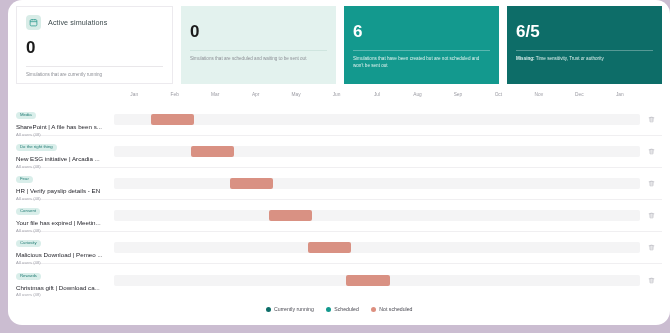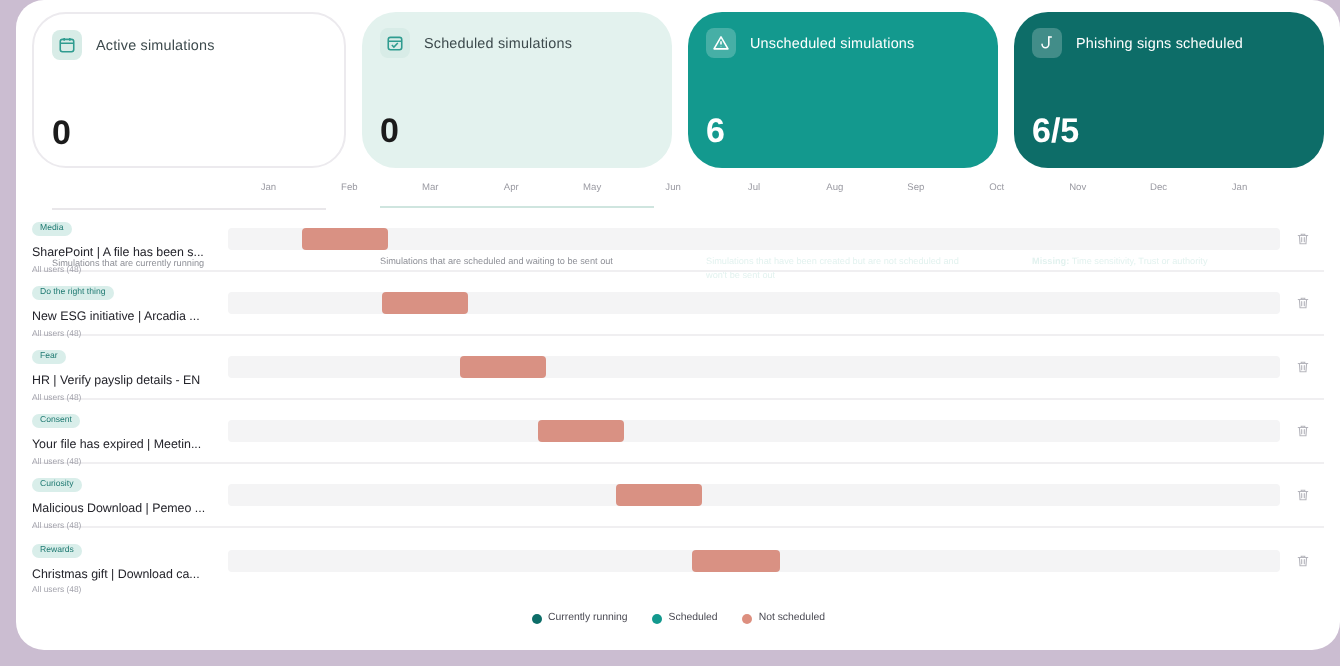--- a/index.html
+++ b/index.html
@@ -20,26 +20,25 @@
 
   
   .cards {
     display: flex;
     gap: 8px;
     padding: 6px 8px 0 8px;
     height: 84px;
   }
   .card {
     flex: 1 1 0;
-    border-radius: 17px;
+    border-radius: 0;
     padding: 8px 9px 7px 9px;
     display: flex;
     flex-direction: column;
     position: relative;
-    gap: 19px;
   }
   .card.plain { background: #ffffff; border: 1px solid #eceaee; }
   .card.mint  { background: #e3f2ee; }
   .card.teal  { background: #13998e; }
   .card.dark  { background: #0d6d68; }
 
   .card-head { display: flex; align-items: center; gap: 7px; }
   .card-icon {
     width: 15px; height: 15px;
     border-radius: 4px;
@@ -179,59 +178,32 @@
           </svg>
         </span>
         <span class="card-title">Active simulations</span>
       </div>
       <div class="card-value">0</div>
       <div class="card-rule"></div>
       <div class="card-note">Simulations that are currently running</div>
     </div>
 
     <div class="card mint">
-      <div class="card-head">
-        <span class="card-icon">
-          <svg width="9" height="9" viewBox="0 0 16 16" fill="none" stroke="#2f9c90" stroke-width="1.4">
-            <rect x="2" y="3" width="12" height="11" rx="2"></rect>
-              <path d="M2 6.5h12M5.2 9.8l1.8 1.8 3.5-3.6"></path>
-          </svg>
-        </span>
-        <span class="card-title">Scheduled simulations</span>
-      </div>
       <div class="card-value">0</div>
       <div class="card-rule"></div>
       <div class="card-note">Simulations that are scheduled and waiting to be sent out</div>
     </div>
 
     <div class="card teal">
-      <div class="card-head">
-        <span class="card-icon">
-          <svg width="9" height="9" viewBox="0 0 16 16" fill="none" stroke="#ffffff" stroke-width="1.4" stroke-linejoin="round">
-            <path d="M8 2.6L14.2 13.2H1.8z"></path>
-              <path d="M8 6.4v3M8 11.2v.2"></path>
-          </svg>
-        </span>
-        <span class="card-title">Unscheduled simulations</span>
-      </div>
       <div class="card-value">6</div>
       <div class="card-rule"></div>
       <div class="card-note">Simulations that have been created but are not scheduled and won't be sent out</div>
     </div>
 
     <div class="card dark">
-      <div class="card-head">
-        <span class="card-icon">
-          <svg width="9" height="9" viewBox="0 0 16 16" fill="none" stroke="#ffffff" stroke-width="1.4" stroke-linecap="round">
-            <path d="M9.6 2.6v6.6a3 3 0 0 1-6 0"></path>
-              <path d="M9.6 2.6h2.2"></path>
-          </svg>
-        </span>
-        <span class="card-title">Phishing signs scheduled</span>
-      </div>
       <div class="card-value">6/5</div>
       <div class="card-rule"></div>
       <div class="card-note"><b>Missing:</b><span> Time sensitivity, Trust or authority</span></div>
     </div>
 
   </div>
 
   <div class="timeline">
     <div class="months" id="months">
         <span class="month" style="left: 3.84615%;">Jan</span>

